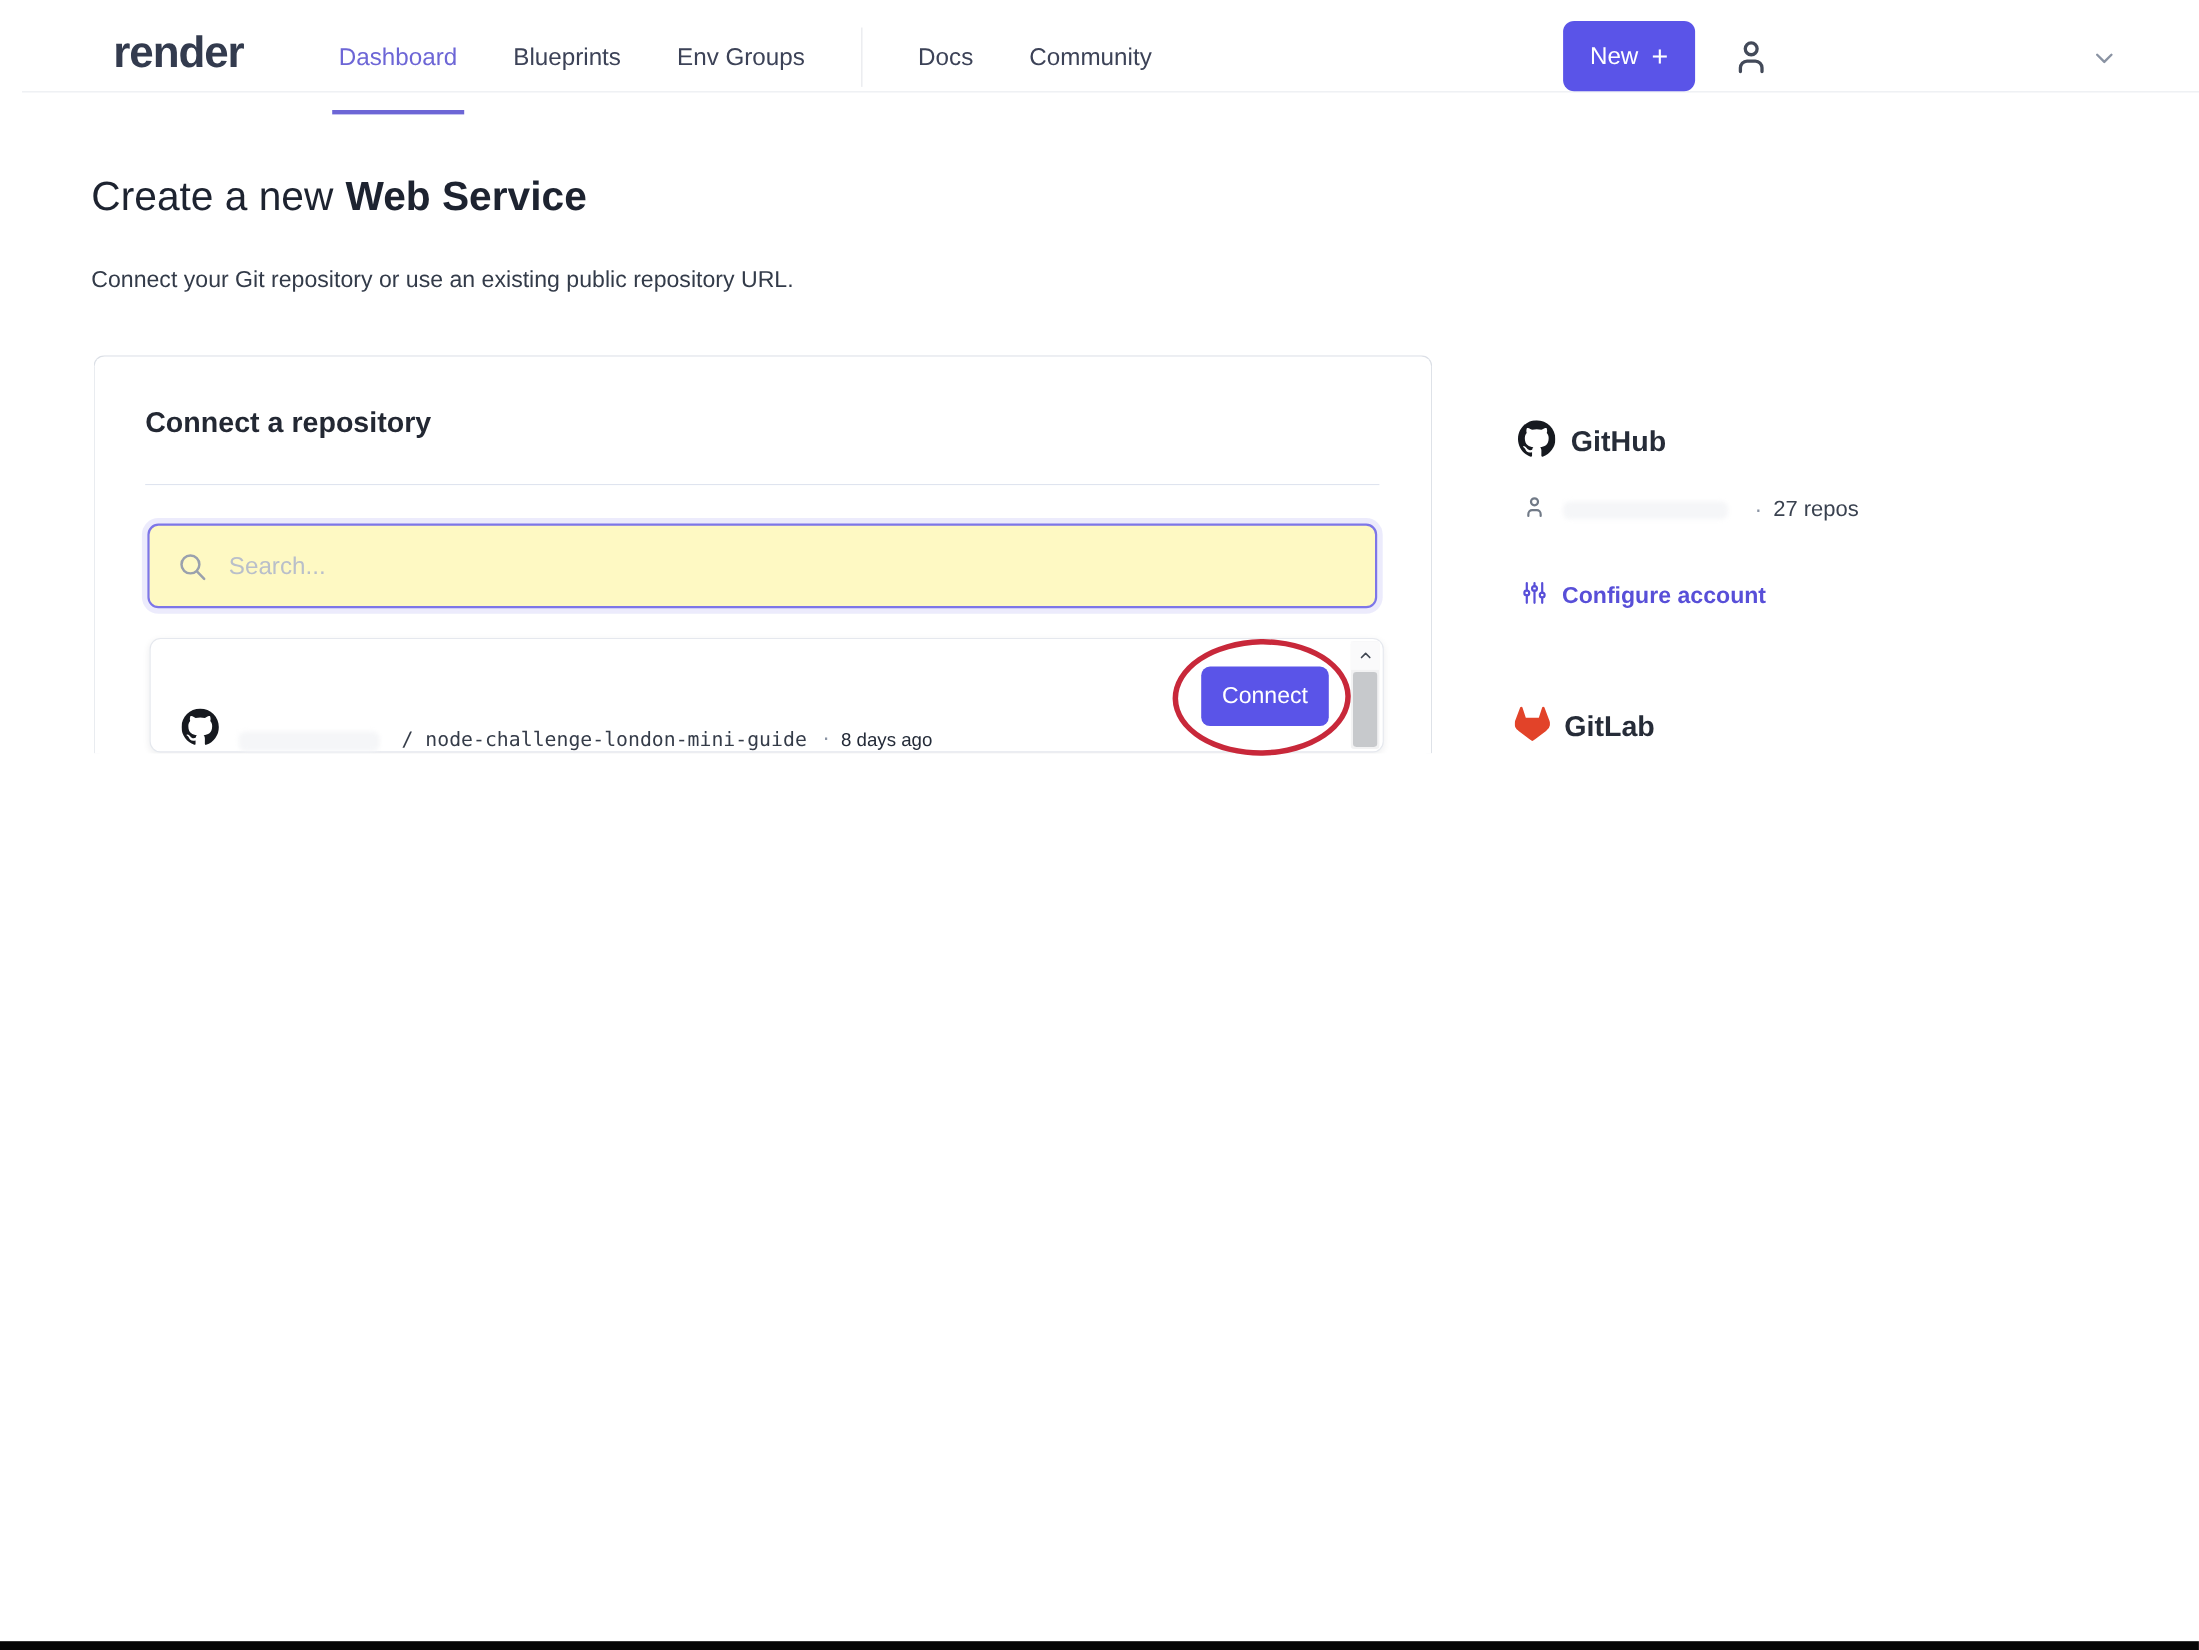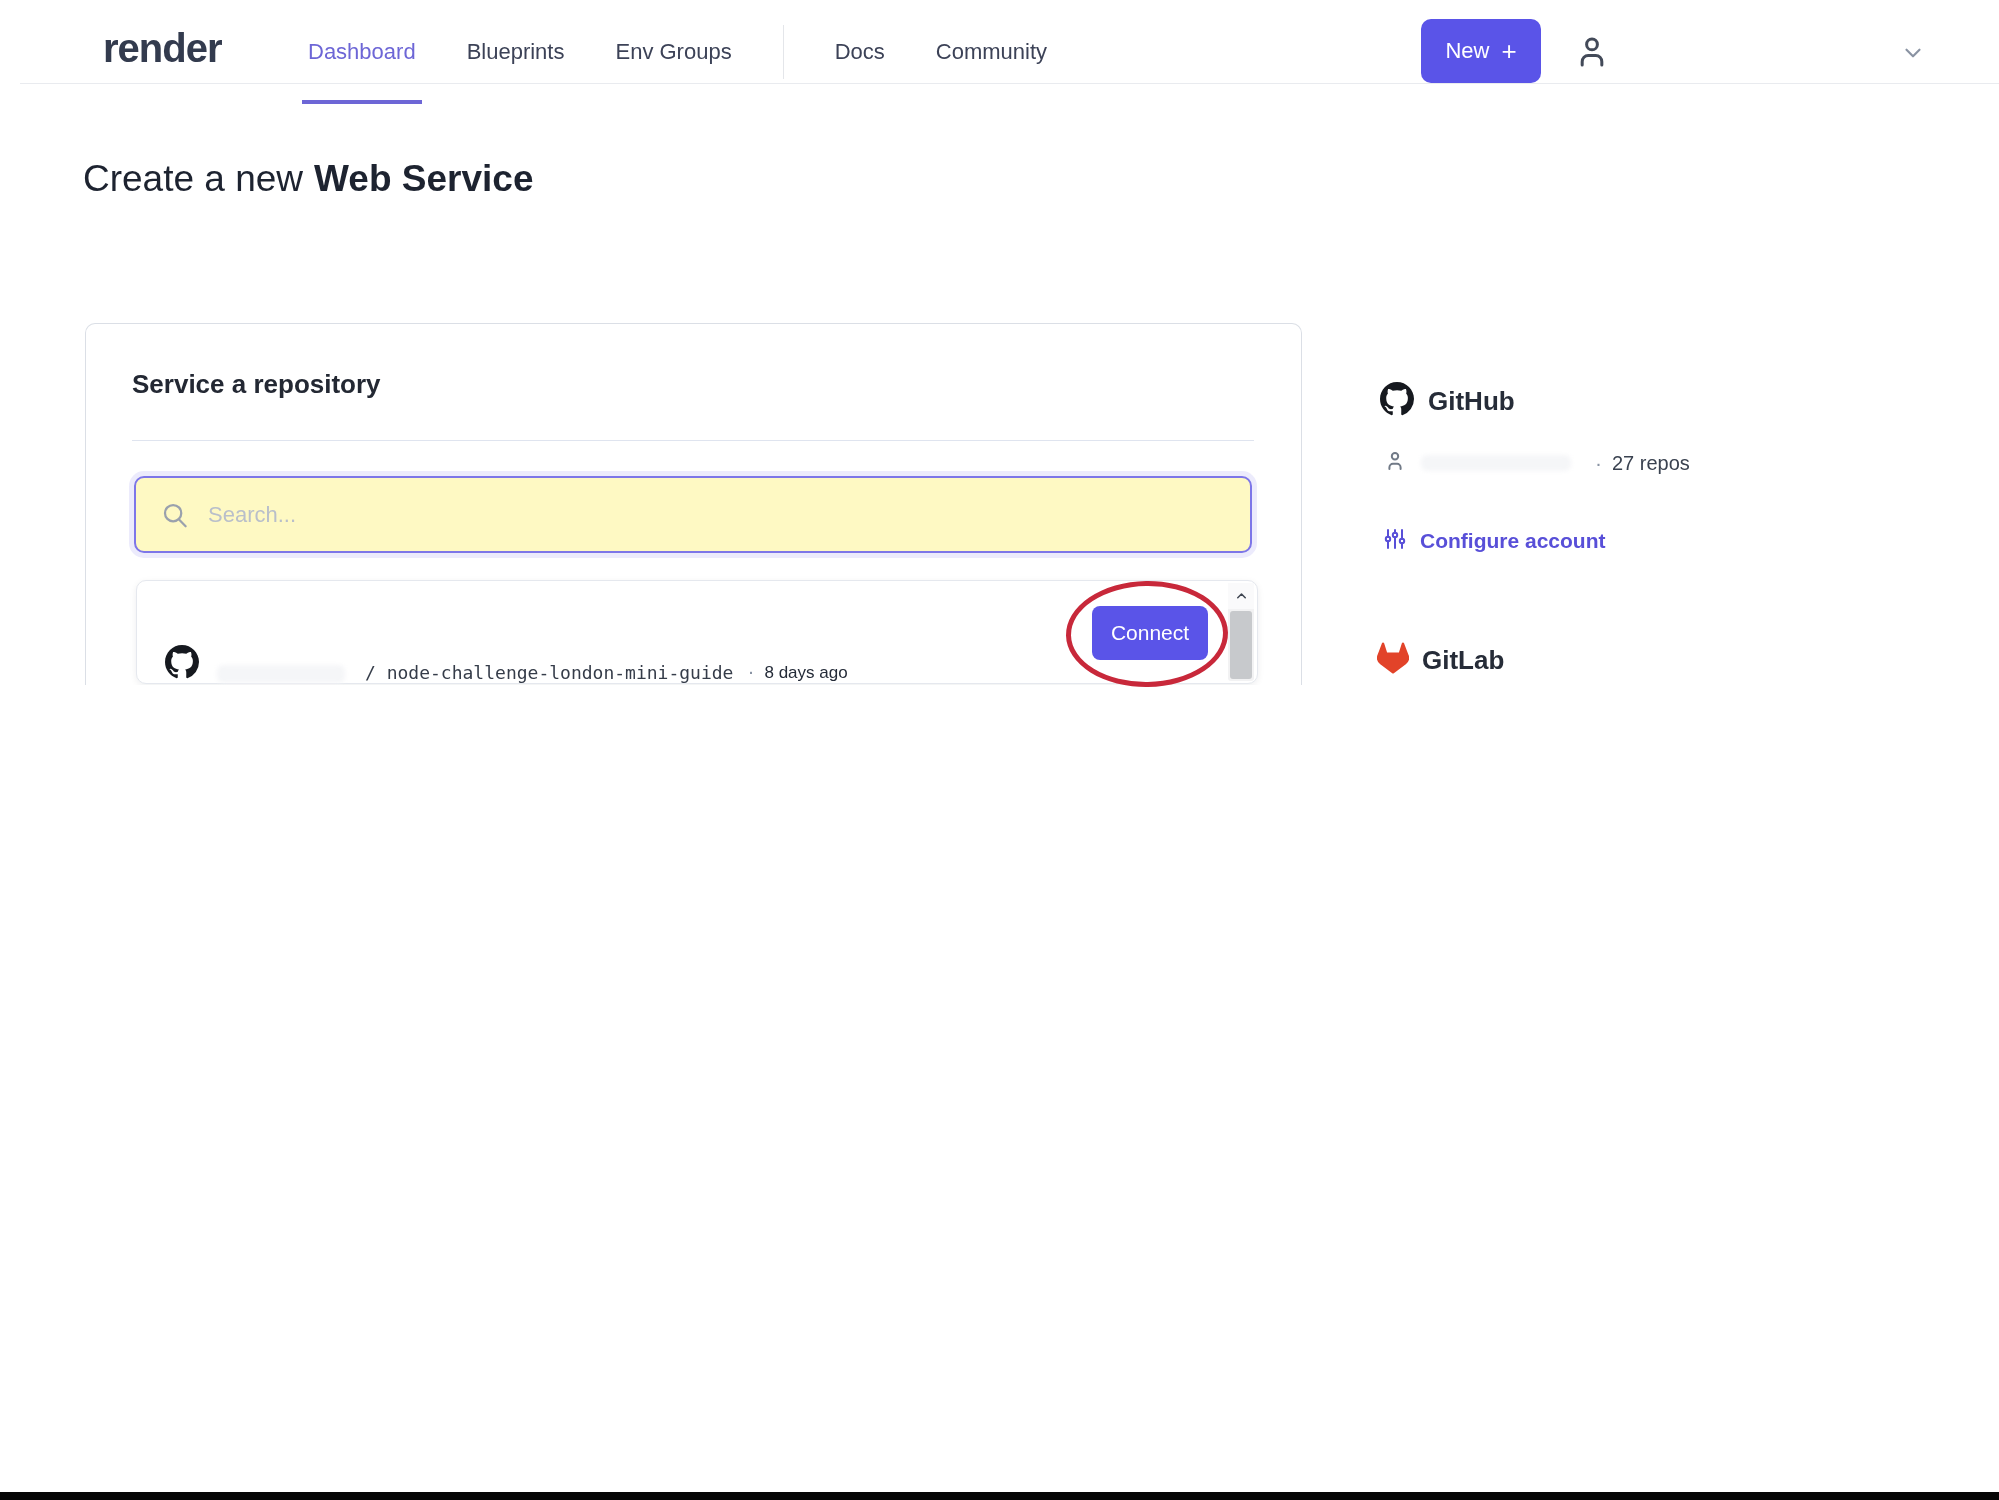--- a/index.html
+++ b/index.html
@@ -96,23 +96,24 @@
       </svg>
     </span>
     <span class="nav-chevron">
       <svg viewBox="0 0 24 24" width="26" height="26" fill="none" stroke="currentColor" stroke-width="2" stroke-linecap="round" stroke-linejoin="round">
         <polyline points="6 9 12 15 18 9"></polyline>
       </svg>
     </span>
   </header>
 
   <h1 class="page-title"><span>Create a new</span><strong>Web Service</strong></h1>
+  <p class="page-subtitle">Connect your Git repository or use an existing public repository URL.</p>
 
   <section class="card">
-    <h2 class="card-heading">Service a repository</h2>
+    <h2 class="card-heading">Connect a repository</h2>
     <div class="card-divider"></div>
 
     <div class="search-box">
       <svg viewBox="0 0 24 24" width="30" height="30" fill="none" stroke="currentColor" stroke-width="1.8" stroke-linecap="round">
         <circle cx="10.5" cy="10.5" r="6.5"></circle>
         <line x1="15.4" y1="15.8" x2="20.5" y2="21"></line>
       </svg>
       <input type="text" placeholder="Search..." style="">
     </div>
 

